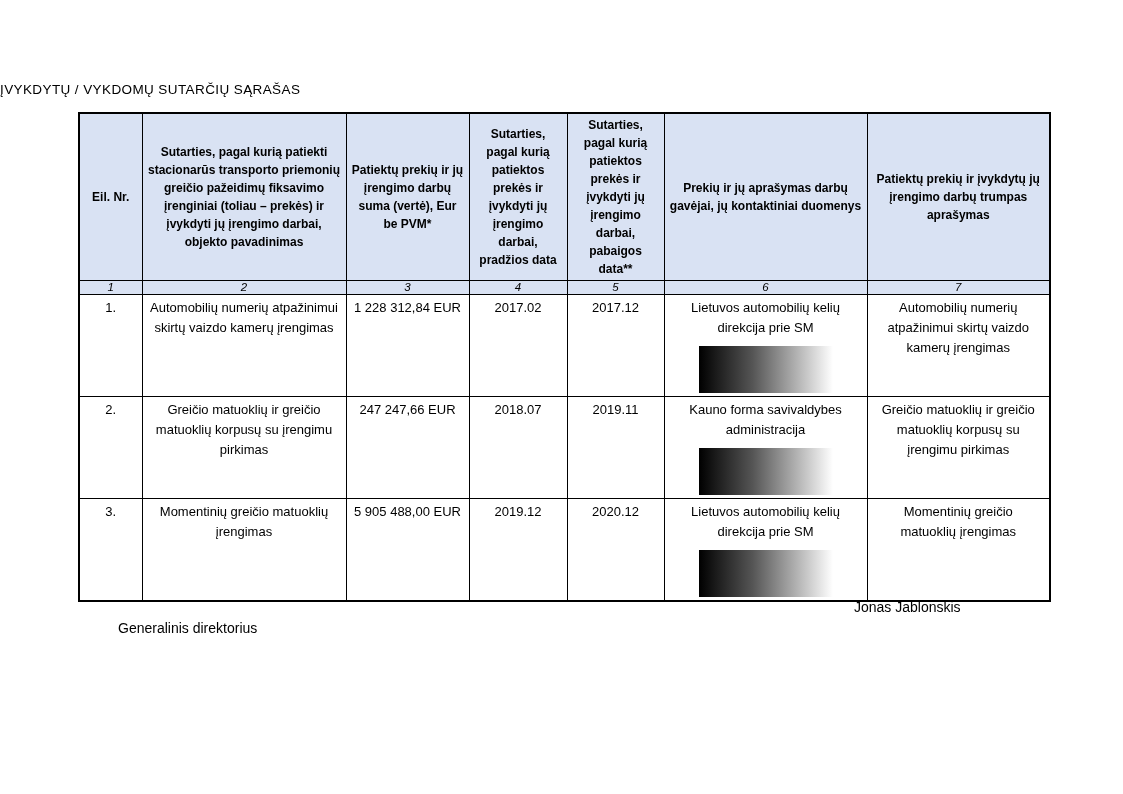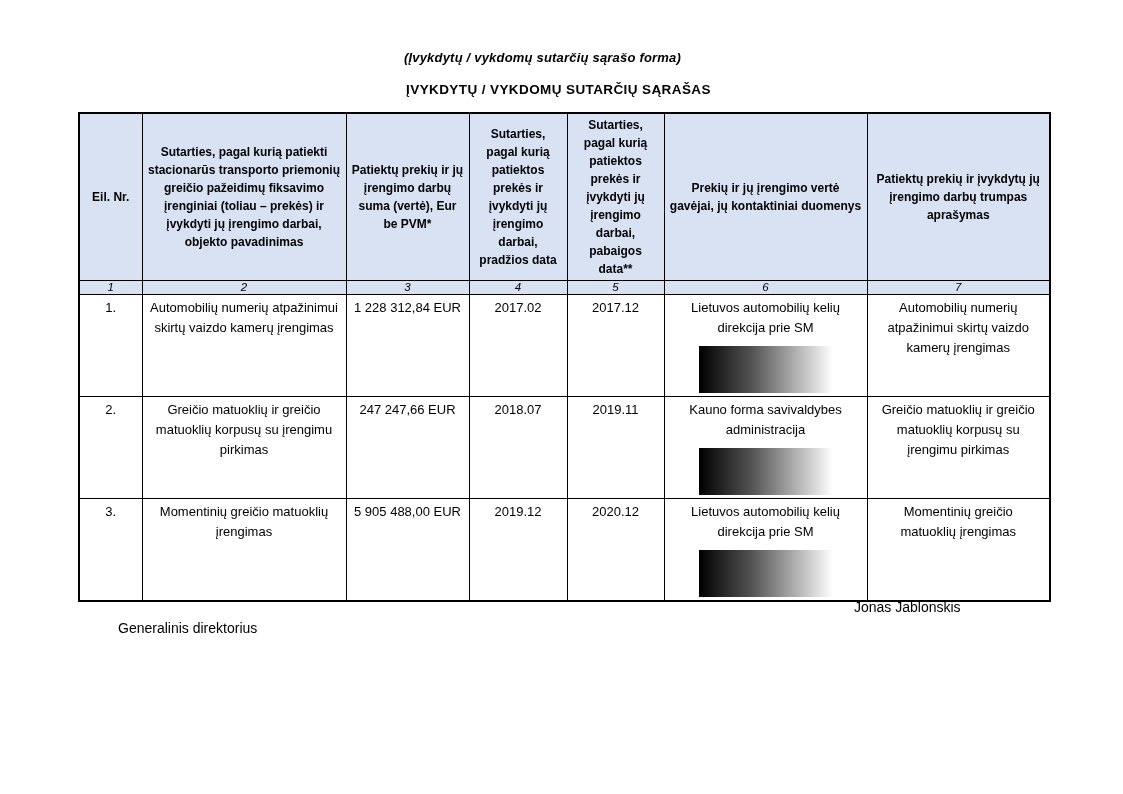--- a/index.html
+++ b/index.html
@@ -23,25 +23,24 @@
     width: 1085px;
     text-align: center;
     font-size: 13px;
     font-weight: bold;
     font-style: italic;
     letter-spacing: 0.2px;
   }
   .doc-title {
     position: absolute;
     top: 82px;
-    left: 16px;
+    left: 0;
     width: 1085px;
-    text-align: center;
     font-size: 13.5px;
-    font-weight: bold;
+    font-weight: normal;
     letter-spacing: 0.4px;
   }
   table.contracts {
     position: absolute;
     left: 78px;
     top: 112px;
     width: 971px;
     border-collapse: collapse;
     table-layout: fixed;
     border: 2px solid #000;
@@ -99,41 +98,40 @@
     left: 854px;
     top: 599px;
     font-size: 14px;
   }
 </style>
 </head>
 <body>
 
 <div class="page">
 
-  <div class="form-label">(Įvykdytų / vykdomų sutarčių sąrašo forma)</div>
   <div class="doc-title">ĮVYKDYTŲ / VYKDOMŲ SUTARČIŲ SĄRAŠAS</div>
 
   <table class="contracts">
     <colgroup>
       <col style="width:63px">
       <col style="width:204px">
       <col style="width:123px">
       <col style="width:98px">
       <col style="width:97px">
       <col style="width:203px">
       <col style="width:183px">
     </colgroup>
     <thead>
       <tr class="header-row">
         <th>Eil. Nr.</th>
         <th>Sutarties, pagal kurią patiekti stacionarūs transporto priemonių greičio pažeidimų fiksavimo įrenginiai (toliau – prekės) ir įvykdyti jų įrengimo darbai, objekto pavadinimas</th>
         <th>Patiektų prekių ir jų įrengimo darbų suma (vertė), Eur be PVM*</th>
         <th>Sutarties, pagal kurią patiektos prekės ir įvykdyti jų įrengimo darbai, pradžios data</th>
         <th>Sutarties, pagal kurią patiektos prekės ir įvykdyti jų įrengimo darbai, pabaigos data**</th>
-        <th>Prekių ir jų įrengimo vertė gavėjai, jų kontaktiniai duomenys</th>
+        <th>Prekių ir jų aprašymas darbų gavėjai, jų kontaktiniai duomenys</th>
         <th>Patiektų prekių ir įvykdytų jų įrengimo darbų trumpas aprašymas</th>
       </tr>
       <tr class="numbers-row">
         <td>1</td>
         <td>2</td>
         <td>3</td>
         <td>4</td>
         <td>5</td>
         <td>6</td>
         <td>7</td>

